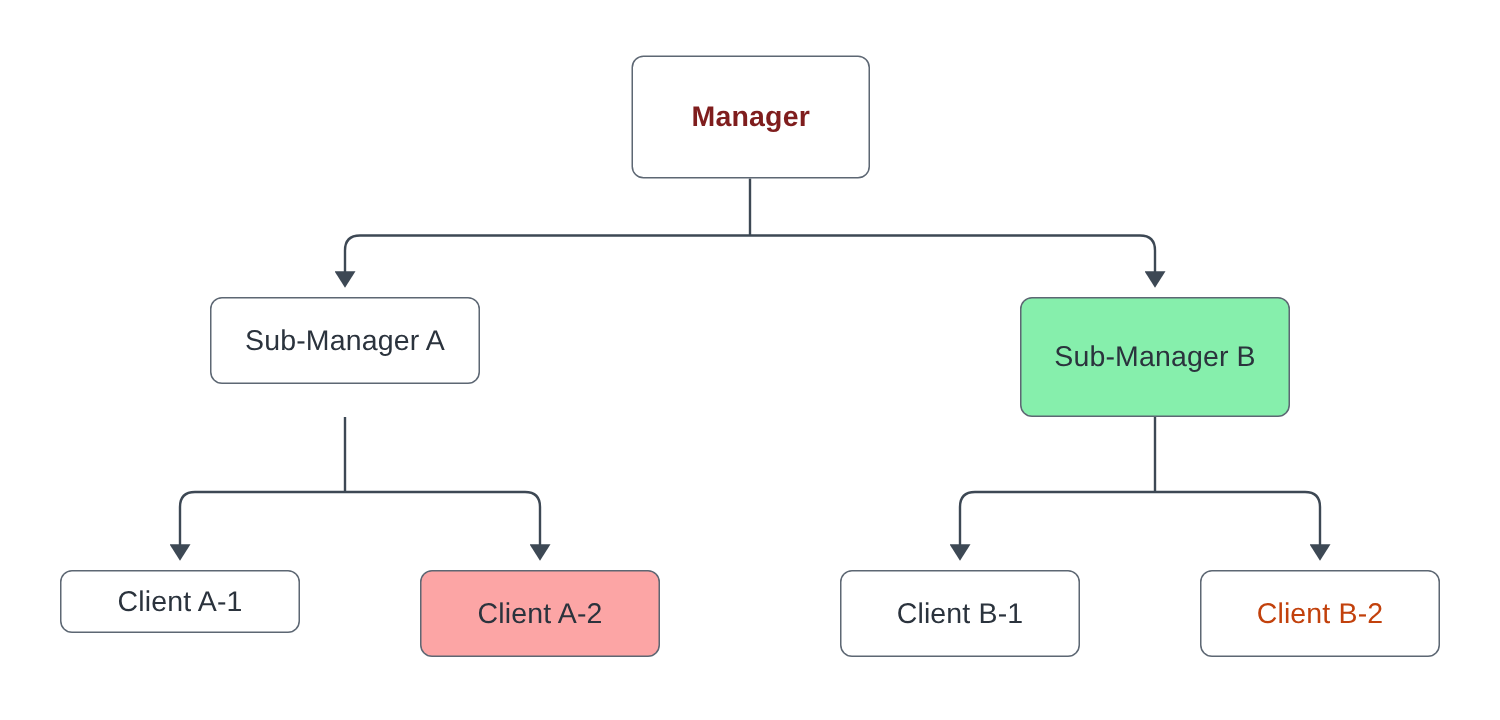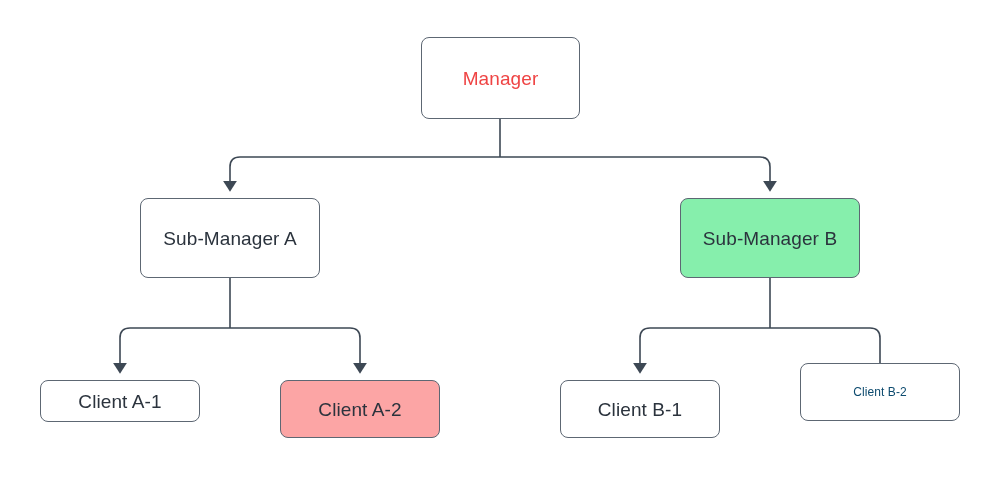--- a/index.html
+++ b/index.html
@@ -68,41 +68,41 @@
       <path d="M230,328 L350,328 Q360,328 360,338 L360,364" marker-end="url(#arrowhead)"></path>
 
       <path d="M770,278 L770,328"></path>
 
       <path d="M770,328 L650,328 Q640,328 640,338 L640,364" marker-end="url(#arrowhead)"></path>
 
       <path d="M770,328 L870,328 Q880,328 880,338 L880,364" marker-end="url(#arrowhead)"></path>
     </g>
   </svg>
 
-  <div class="node" id="node-manager" style="left: 421px; top: 37px; width: 159px; height: 82px; background: rgb(255, 255, 255); border-color: rgb(93, 103, 115); border-width: 1.6px; border-radius: 8px; color: #ef4444; font-size: 19px;">
+  <div class="node" id="node-manager" style="left: 421px; top: 37px; width: 159px; height: 82px; background: rgb(255, 255, 255); border-color: rgb(93, 103, 115); border-width: 1.6px; border-radius: 8px; color: #7f1d1d; font-size: 19px; font-weight: bold;">
     <span class="node-label">Manager</span>
   </div>
 
-  <div class="node" id="node-sub-a" style="left: 140px; top: 198px; width: 180px; height: 80px; background: rgb(255, 255, 255); border-color: rgb(93, 103, 115); border-width: 1.6px; border-radius: 8px; color: rgb(43, 51, 61); font-size: 19px;">
+  <div class="node" id="node-sub-a" style="left: 140px; top: 198px; width: 180px; height: 58px; background: rgb(255, 255, 255); border-color: rgb(93, 103, 115); border-width: 1.6px; border-radius: 8px; color: rgb(43, 51, 61); font-size: 19px;">
     <span class="node-label">Sub-Manager A</span>
   </div>
 
   <div class="node" id="node-sub-b" style="left: 680px; top: 198px; width: 180px; height: 80px; background: #86efac; border-color: rgb(93, 103, 115); border-width: 1.6px; border-radius: 8px; color: rgb(43, 51, 61); font-size: 19px;">
     <span class="node-label">Sub-Manager B</span>
   </div>
 
   <div class="node" id="node-client-a1" style="left: 40px; top: 380px; width: 160px; height: 42px; background: rgb(255, 255, 255); border-color: rgb(93, 103, 115); border-width: 1.6px; border-radius: 8px; color: rgb(43, 51, 61); font-size: 19px;">
     <span class="node-label">Client A-1</span>
   </div>
 
   <div class="node" id="node-client-a2" style="left: 280px; top: 380px; width: 160px; height: 58px; background: #fca5a5; border-color: rgb(93, 103, 115); border-width: 1.6px; border-radius: 8px; color: rgb(43, 51, 61); font-size: 19px;">
     <span class="node-label">Client A-2</span>
   </div>
 
   <div class="node" id="node-client-b1" style="left: 560px; top: 380px; width: 160px; height: 58px; background: rgb(255, 255, 255); border-color: rgb(93, 103, 115); border-width: 1.6px; border-radius: 8px; color: rgb(43, 51, 61); font-size: 19px;">
     <span class="node-label">Client B-1</span>
   </div>
 
-  <div class="node" id="node-client-b2" style="left: 800px; top: 363px; width: 160px; height: 58px; background: rgb(255, 255, 255); border-color: rgb(93, 103, 115); border-width: 1.6px; border-radius: 8px; color: #0c4a6e; font-size: 12px;">
+  <div class="node" id="node-client-b2" style="left: 800px; top: 380px; width: 160px; height: 58px; background: rgb(255, 255, 255); border-color: rgb(93, 103, 115); border-width: 1.6px; border-radius: 8px; color: #c2410c; font-size: 19px;">
     <span class="node-label">Client B-2</span>
   </div>
 
 </div>
 
 </body></html>

